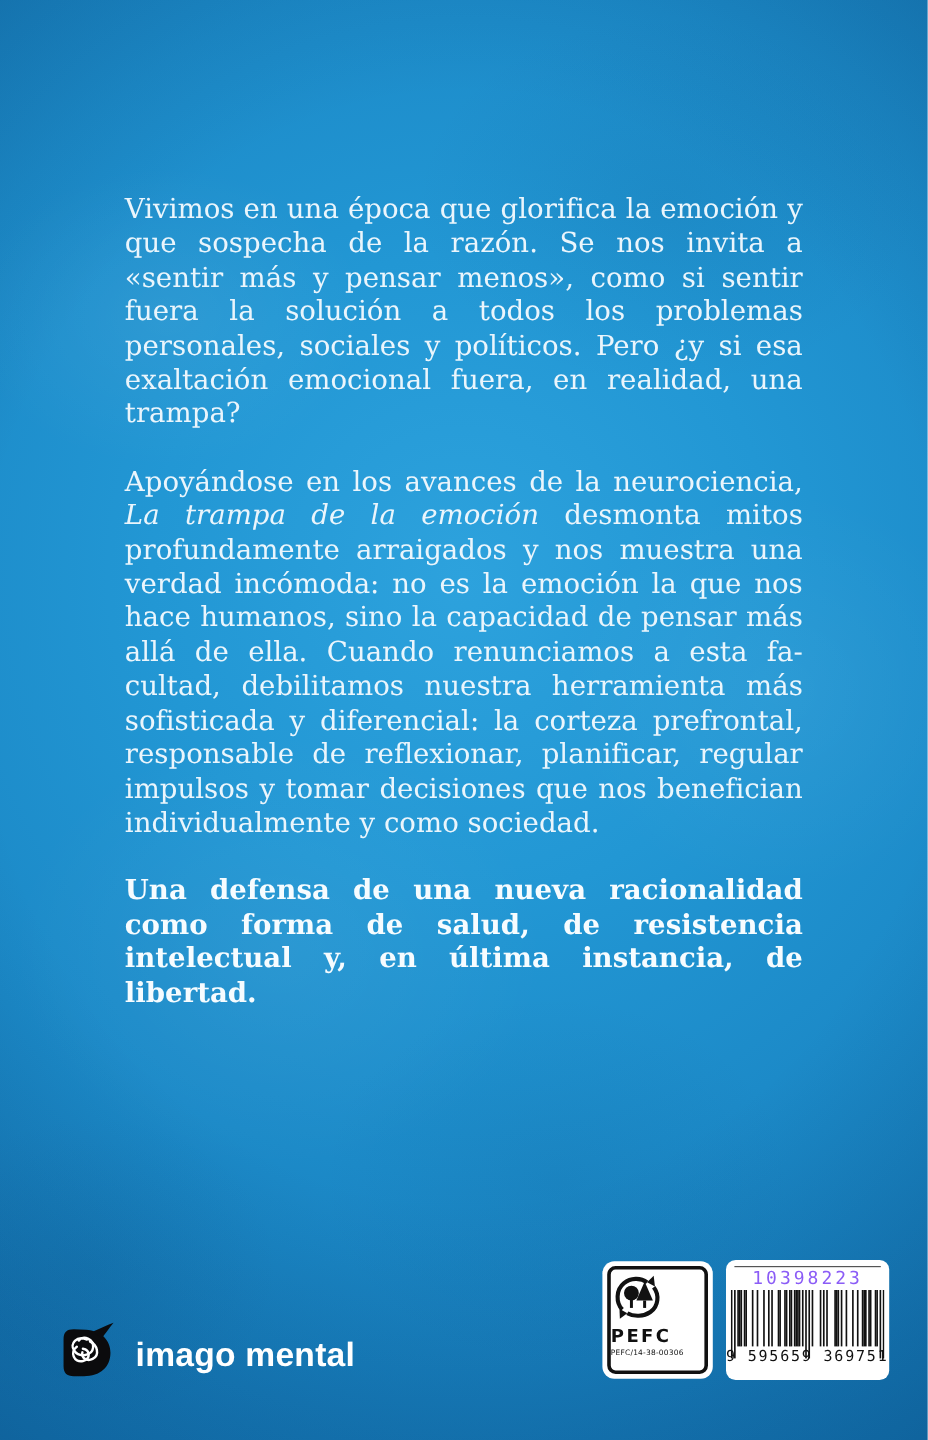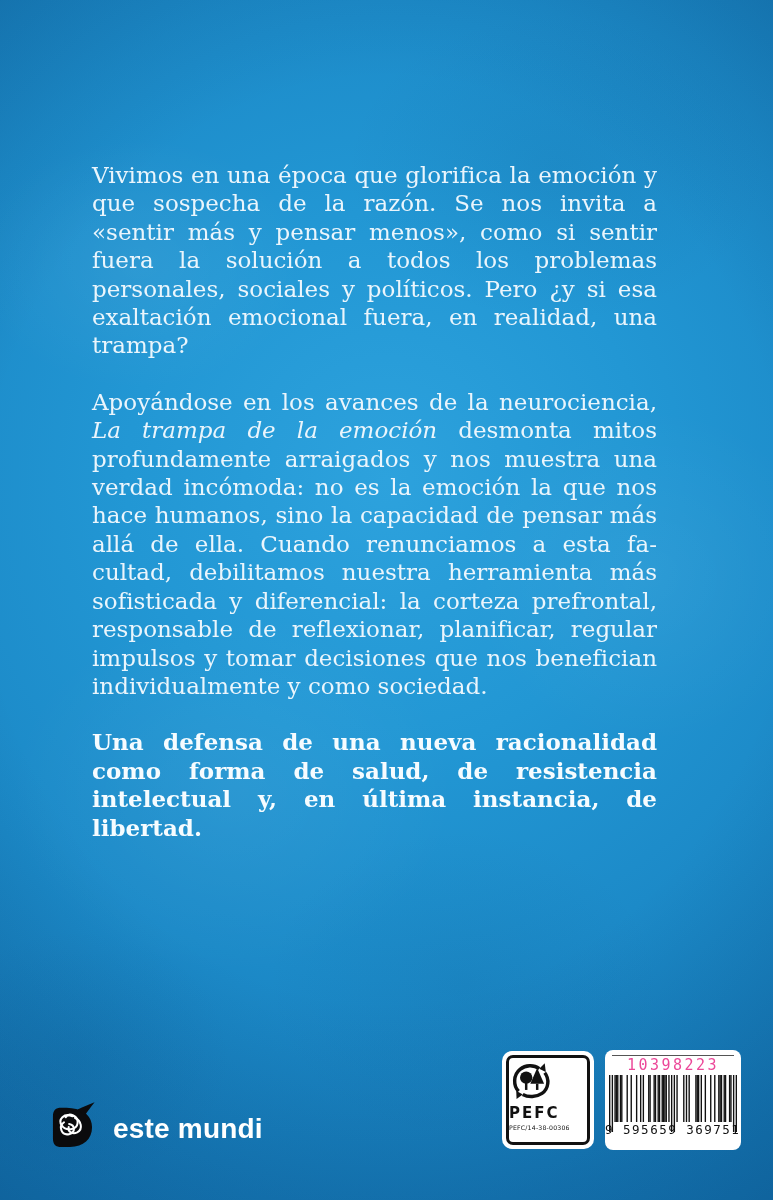--- a/index.html
+++ b/index.html
@@ -25,21 +25,21 @@
       radial-gradient(320px 260px at 30% 66%, rgba(255,255,255,0.05), transparent 70%),
       radial-gradient(280px 220px at 60% 82%, rgba(8,70,120,0.09), transparent 70%),
       radial-gradient(220px 180px at 10% 88%, rgba(8,70,120,0.10), transparent 70%);
   }
   .cover::after {
     content: ""; position: absolute; inset: 0; pointer-events: none;
     background: radial-gradient(95% 70% at 50% 45%, transparent 55%, rgba(5,45,85,0.26) 100%);
   }
 
   .blurb {
-    position: absolute; left: 92px; top: 161px; width: 565px;
+    position: absolute; left: 104px; top: 161px; width: 565px;
     color: #eaf5fc;
     font-size: 23px; line-height: 28.4px;
     text-align: justify;
     hyphens: manual; -webkit-hyphens: manual;
     z-index: 2;
   }
   .blurb p { margin: 0 0 28px 0; }
   .blurb p.lead-bold {
     font-weight: bold; color: #f6fcff;
   }
@@ -84,21 +84,21 @@
     width: 136px; height: 100px;
     background: #ffffff; border-radius: 8px;
     box-sizing: border-box; padding: 5px 4px 4px 4px;
     display: flex; flex-direction: column; align-items: center;
   }
   .barcode-topline {
     width: 122px; height: 0; border-top: 1.5px solid #555; margin-bottom: 1px;
   }
   .barcode-top-number {
     font-family: "DejaVu Sans Mono", monospace;
-    font-size: 15px; color: #ec4899; letter-spacing: 2.5px; line-height: 1.15;
+    font-size: 15px; color: #8b5cf6; letter-spacing: 2.5px; line-height: 1.15;
   }
   .barcode-bars-wrap { position: relative; width: 128px; height: 60px; margin-top: 1px; }
   .barcode-bars-wrap svg { position: absolute; left: 0; top: 0; }
   .barcode-isbn {
     position: absolute; left: -4px; right: 0; bottom: -2px;
     font-family: "DejaVu Sans Mono", monospace;
     font-size: 12.5px; color: #111; letter-spacing: 1.5px;
     text-align: center; white-space: nowrap;
   }
 </style>
@@ -120,21 +120,21 @@
         <svg width="51" height="51" viewBox="0 0 60 60">
           <path d="M17,8 C10,8 7,11 7,18 L7,44 C7,51 10,54 17,54 L27,54 C43,54 53,45 53,31 C53,18.5 44,9.6 29,8.5 C25,8.2 21,8 17,8 Z" fill="#0b0b0d"></path>
           <path d="M36,10 C43,7 49,4 56,1.5 C51,8 47.5,12.5 44.5,17 Z" fill="#0b0b0d"></path>
           <g fill="none" stroke="#ffffff" stroke-width="2.4" stroke-linecap="round">
             <path d="M30,18 C20,13.5 12.5,22 17.5,29 C22.5,36 35,34 36,26 C37,17.5 26,13 22,19"></path>
             <path d="M20,25 C13,30 17,41 26,39 C34,37 33,28 26,27"></path>
             <path d="M33,20 C40,23 43,33 35.5,37 C30,39.7 24,36 25.5,30.5"></path>
           </g>
         </svg>
       </span>
-      <span class="publisher-name">este mundi</span>
+      <span class="publisher-name">imago mental</span>
     </div>
 
     <div class="pefc-badge">
       <div class="pefc-frame">
         <span>
           <svg width="44" height="40" viewBox="0 0 64 58">
             <g fill="none" stroke="#111" stroke-width="5">
               <path d="M14,44 C6,36 6,20 16,12 C24,5.5 36,5 44,11"></path>
               <path d="M52,17 C59,26 58,40 48,47 C40,52.5 28,53 20,48.5"></path>
             </g>

